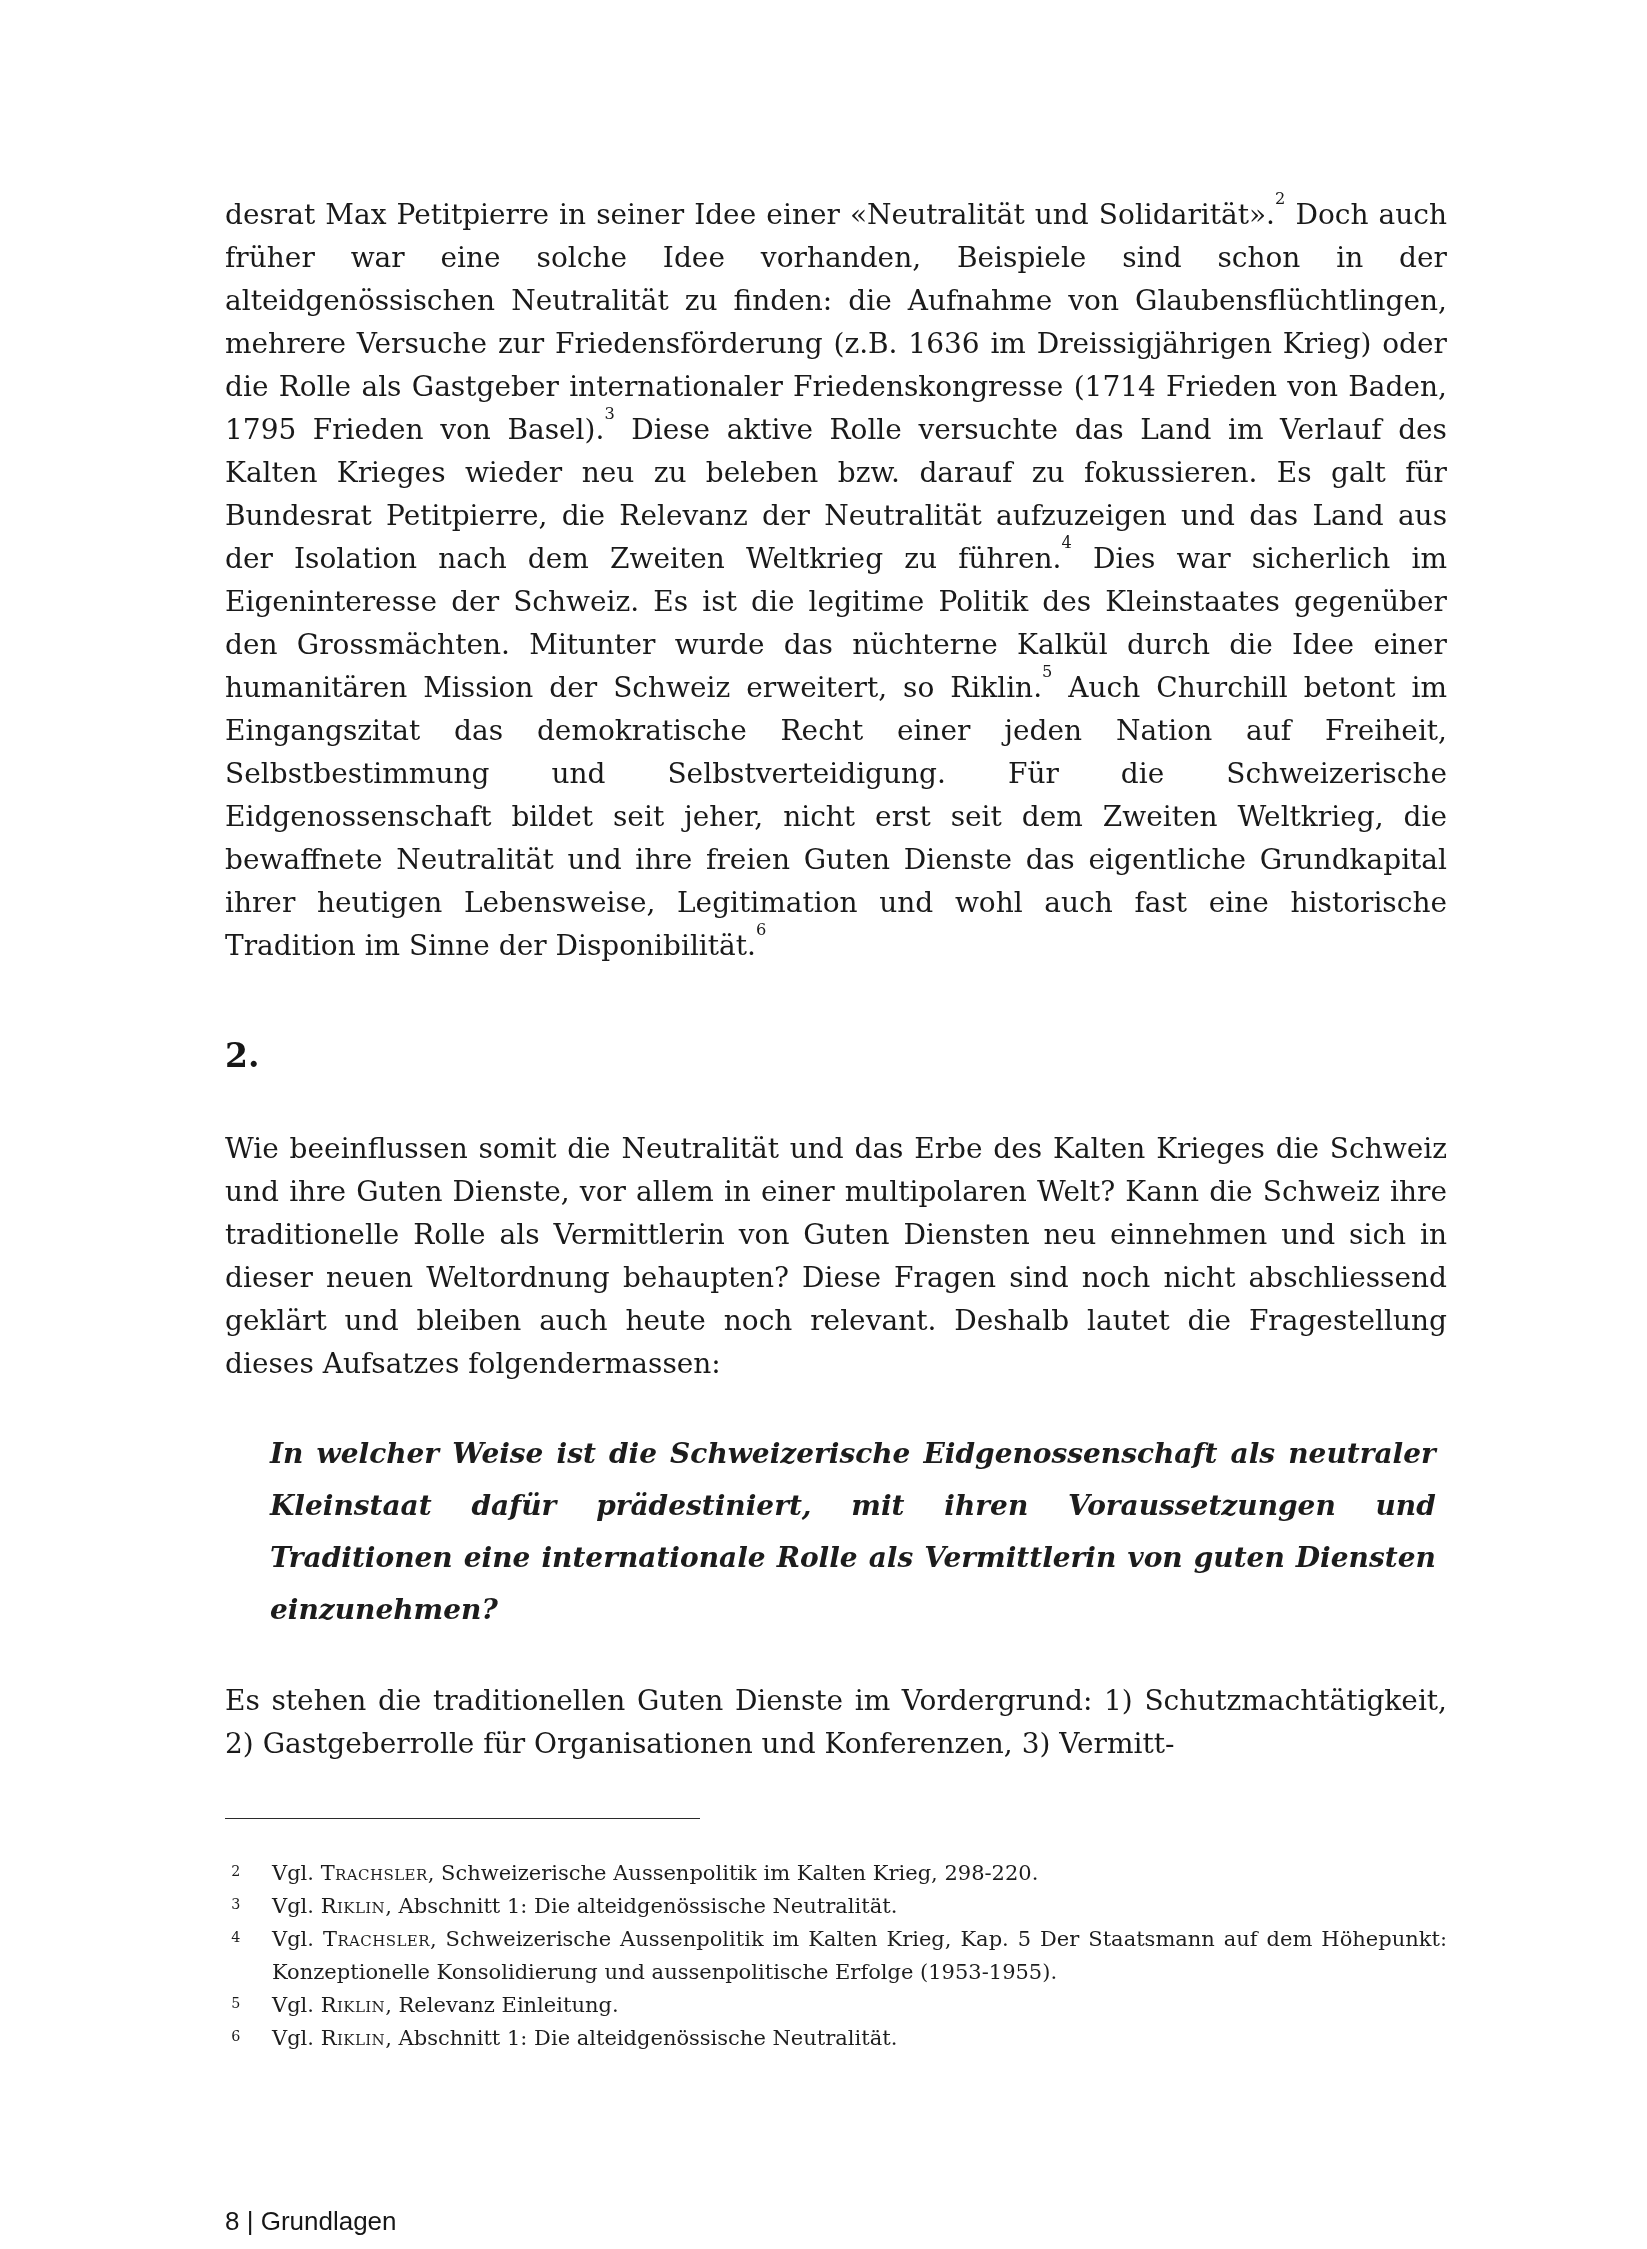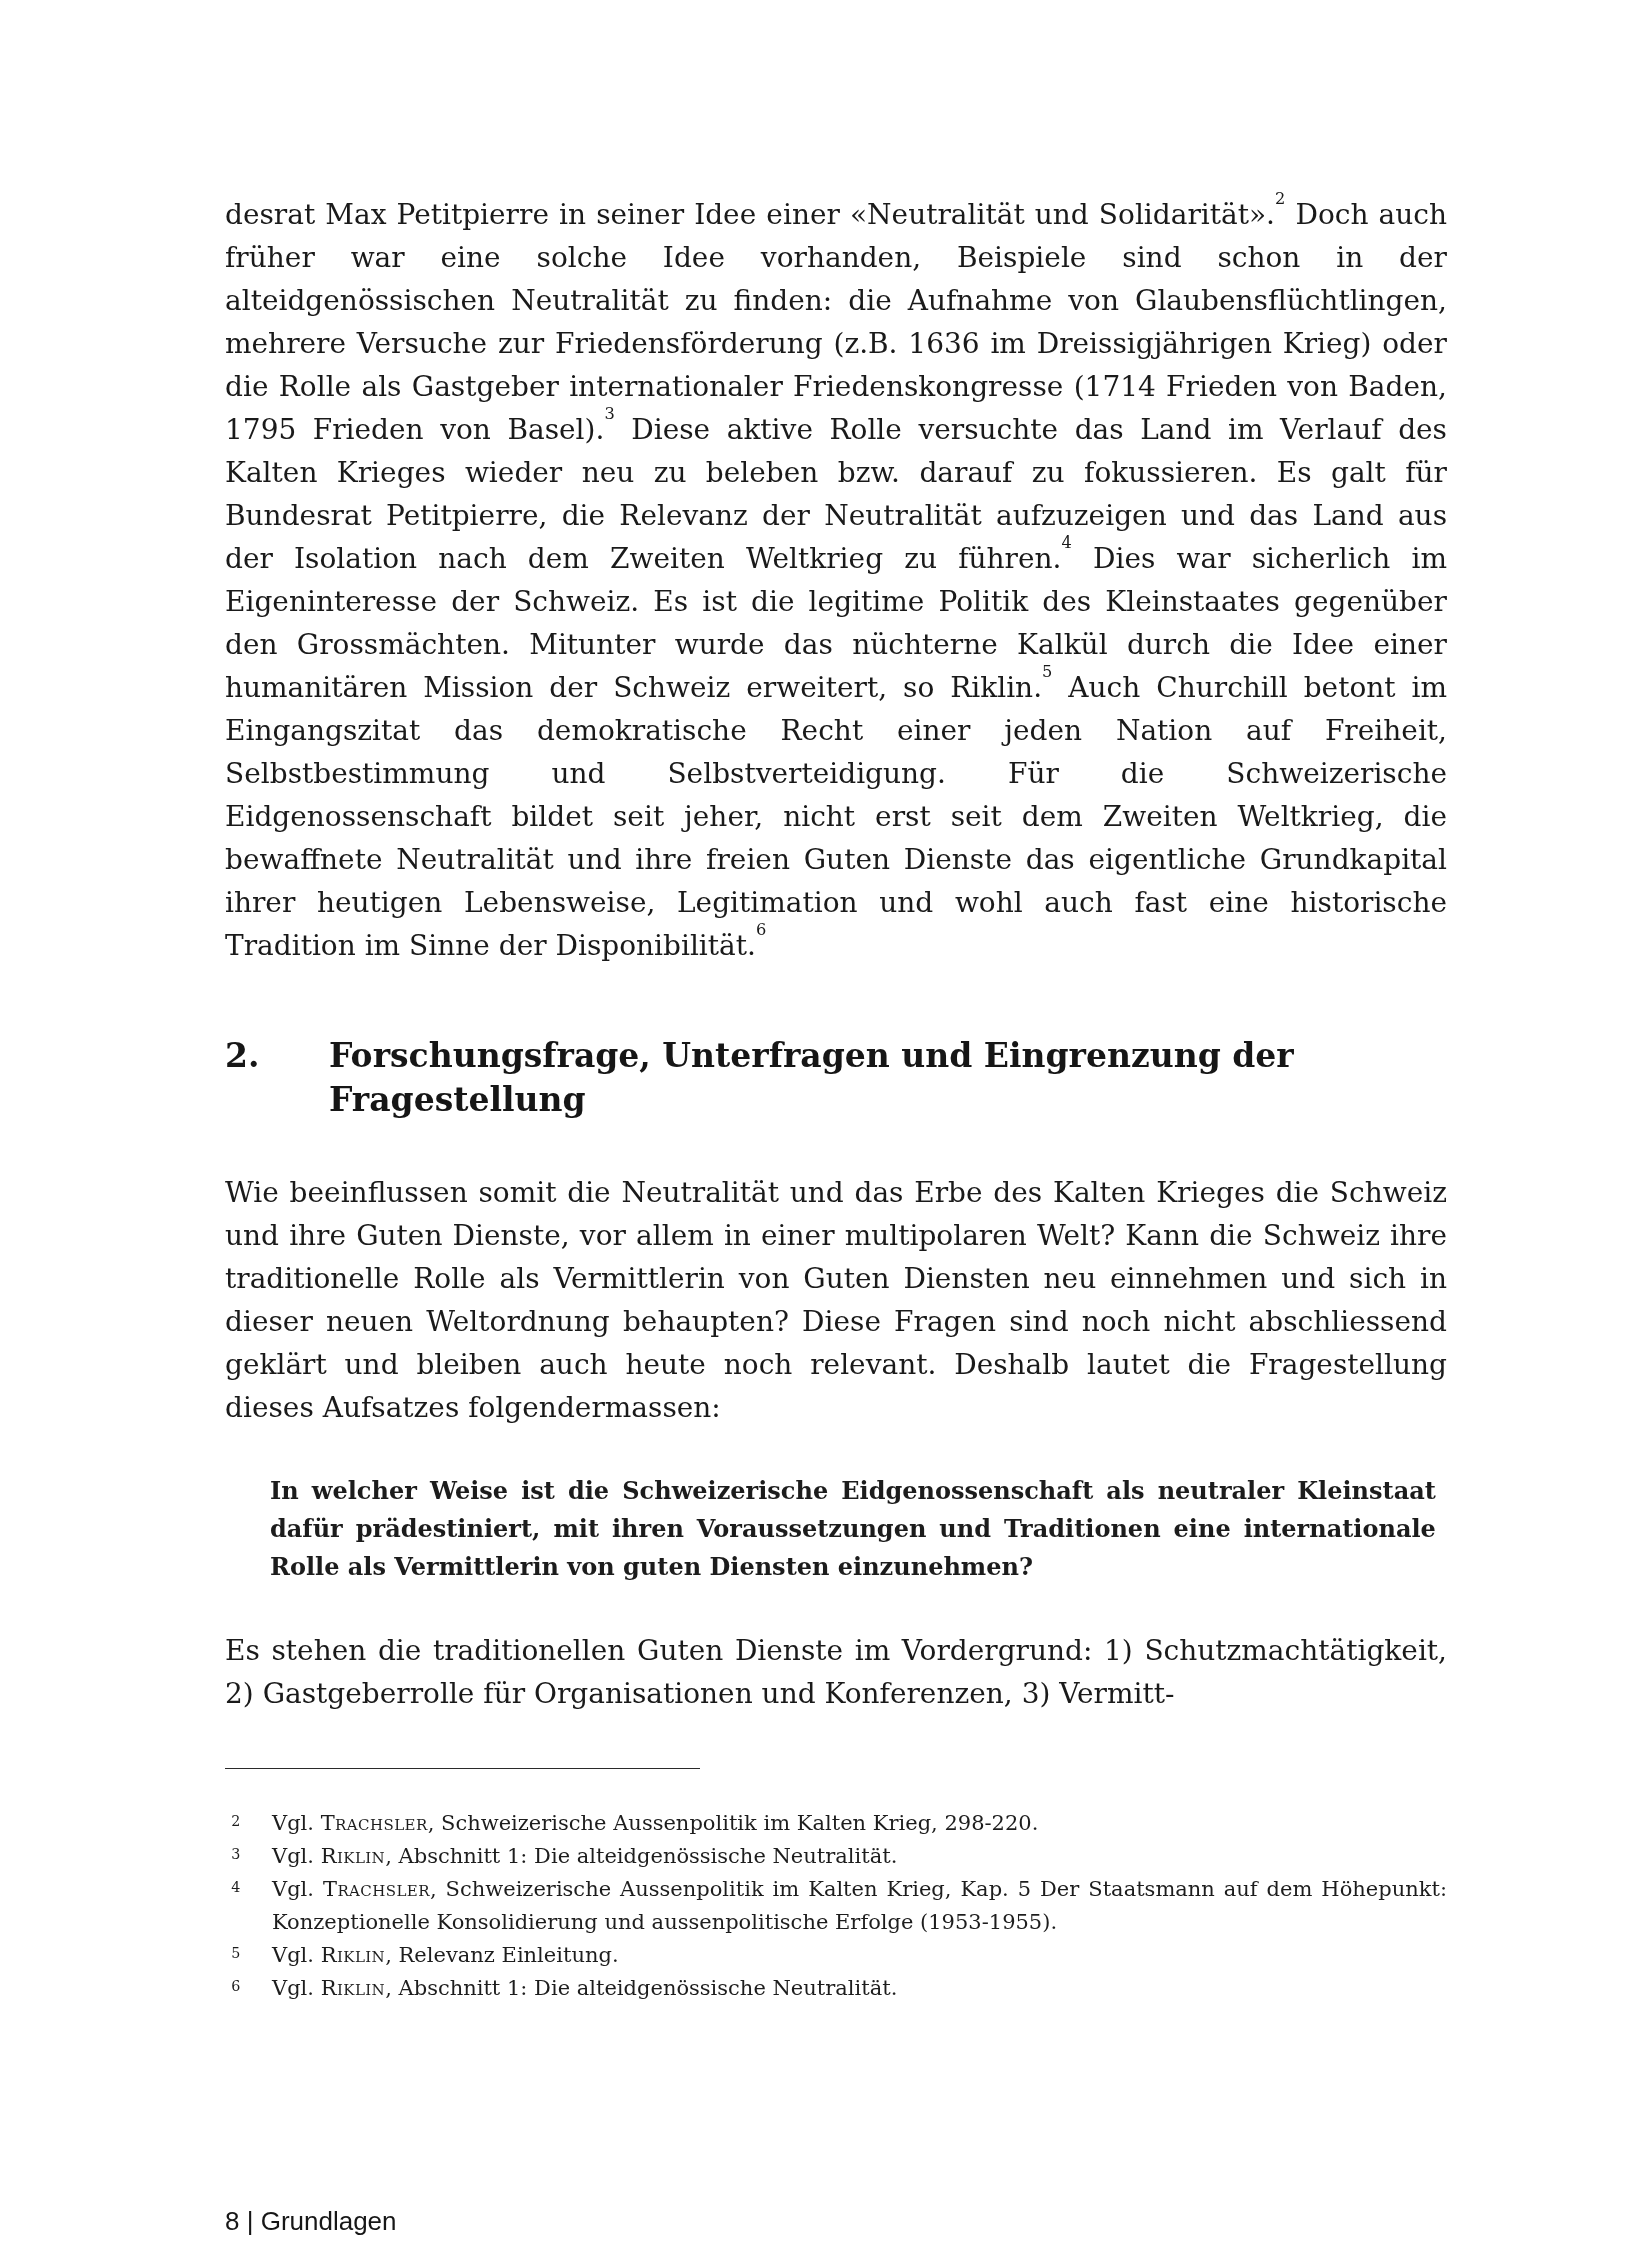--- a/index.html
+++ b/index.html
@@ -40,23 +40,24 @@
     color: #161616;
   }
   .heading-number {
     flex: none;
     width: 104px;
   }
   .heading-text span { display: block; }
   .para-2 { margin-top: 0; }
   .block-quote {
     margin: 43px 11.2px 43px 45px;
-    font-size: 24px;
-    line-height: 38px;
+    font-size: 28px;
+    line-height: 52px;
     font-weight: bold;
+    font-style: italic;
     text-align: justify;
     color: #1c1c1c;
   }
   .para-3 { margin-top: 8px; }
   .footnote-rule {
     width: 475px;
     border: none;
     border-top: 1.8px solid #2a2a2a;
     margin: 53px 0 38px 0;
   }
@@ -98,24 +99,20 @@
 </style>
 </head>
 <body>
 
 <div class="page">
 
   <p class="body-text"><span>desrat Max Petitpierre in seiner Idee einer «Neutralität und Solidarität».</span><sup class="fnref">2</sup><span> Doch auch früher war eine solche Idee vorhanden, Beispiele sind schon in der alteidgenössischen Neutralität zu finden: die Aufnahme von Glaubensflüchtlingen, mehrere Versuche zur Friedensförderung (z.B. 1636 im Dreissigjährigen Krieg) oder die Rolle als Gastgeber internationaler Friedenskongresse (1714 Frieden von Baden, 1795 Frieden von Basel).</span><sup class="fnref">3</sup><span> Diese aktive Rolle versuchte das Land im Verlauf des Kalten Krieges wieder neu zu beleben bzw. darauf zu fokussieren. Es galt für Bundesrat Petitpierre, die Relevanz der Neutralität aufzuzeigen und das Land aus der Isolation nach dem Zweiten Weltkrieg zu führen.</span><sup class="fnref">4</sup><span> Dies war sicherlich im Eigeninteresse der Schweiz. Es ist die legitime Politik des Kleinstaates gegenüber den Grossmächten. Mitunter wurde das nüchterne Kalkül durch die Idee einer humanitären Mission der Schweiz erweitert, so Riklin.</span><sup class="fnref">5</sup><span> Auch Churchill betont im Eingangszitat das demokratische Recht einer jeden Nation auf Freiheit, Selbstbestimmung und Selbstverteidigung. Für die Schweizerische Eidgenossenschaft bildet seit jeher, nicht erst seit dem Zweiten Weltkrieg, die bewaffnete Neutralität und ihre freien Guten Dienste das eigentliche Grundkapital ihrer heutigen Lebensweise, Legitimation und wohl auch fast eine historische Tradition im Sinne der Disponibilität.</span><sup class="fnref">6</sup></p>
 
   <div class="section-heading">
     <div class="heading-number">2.</div>
-    <div class="heading-text">
-      <span>Forschungsfrage, Unterfragen und Eingrenzung der</span>
-      <span>Fragestellung</span>
-    </div>
   </div>
 
   <p class="body-text para-2">Wie beeinflussen somit die Neutralität und das Erbe des Kalten Krieges die Schweiz und ihre Guten Dienste, vor allem in einer multipolaren Welt? Kann die Schweiz ihre traditionelle Rolle als Vermittlerin von Guten Diensten neu einnehmen und sich in dieser neuen Weltordnung behaupten? Diese Fragen sind noch nicht abschliessend geklärt und bleiben auch heute noch relevant. Deshalb lautet die Fragestellung dieses Aufsatzes folgendermassen:</p>
 
   <div class="block-quote">In welcher Weise ist die Schweizerische Eidgenossenschaft als neutraler Kleinstaat dafür prädestiniert, mit ihren Voraussetzungen und Traditionen eine internationale Rolle als Vermittlerin von guten Diensten einzunehmen?</div>
 
   <p class="body-text para-3">Es stehen die traditionellen Guten Dienste im Vordergrund: 1) Schutzmachtätigkeit, 2) Gastgeberrolle für Organisationen und Konferenzen, 3) Vermitt-</p>
 
   <hr class="footnote-rule">
 

